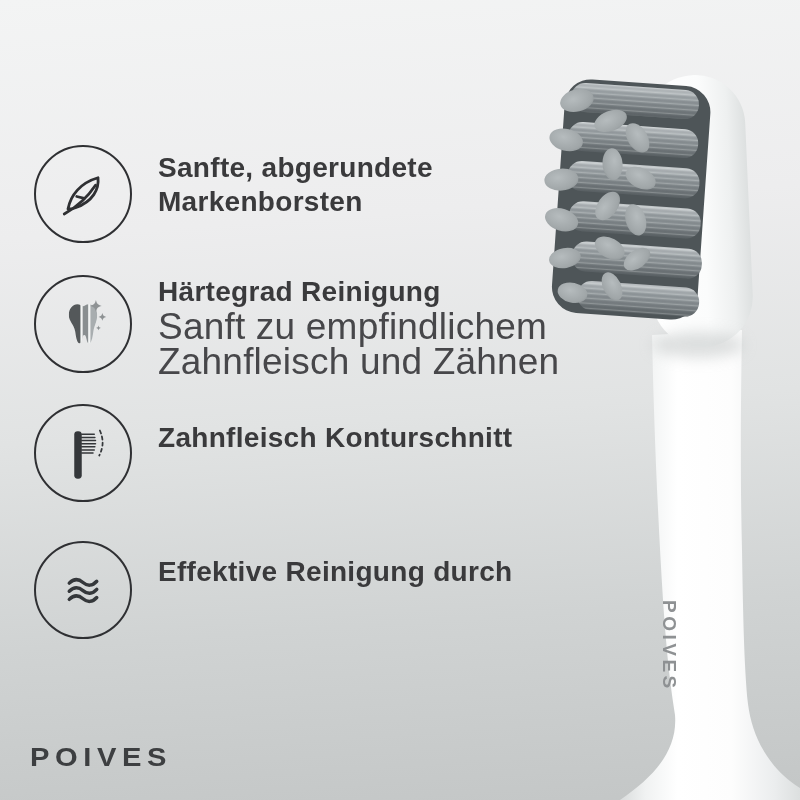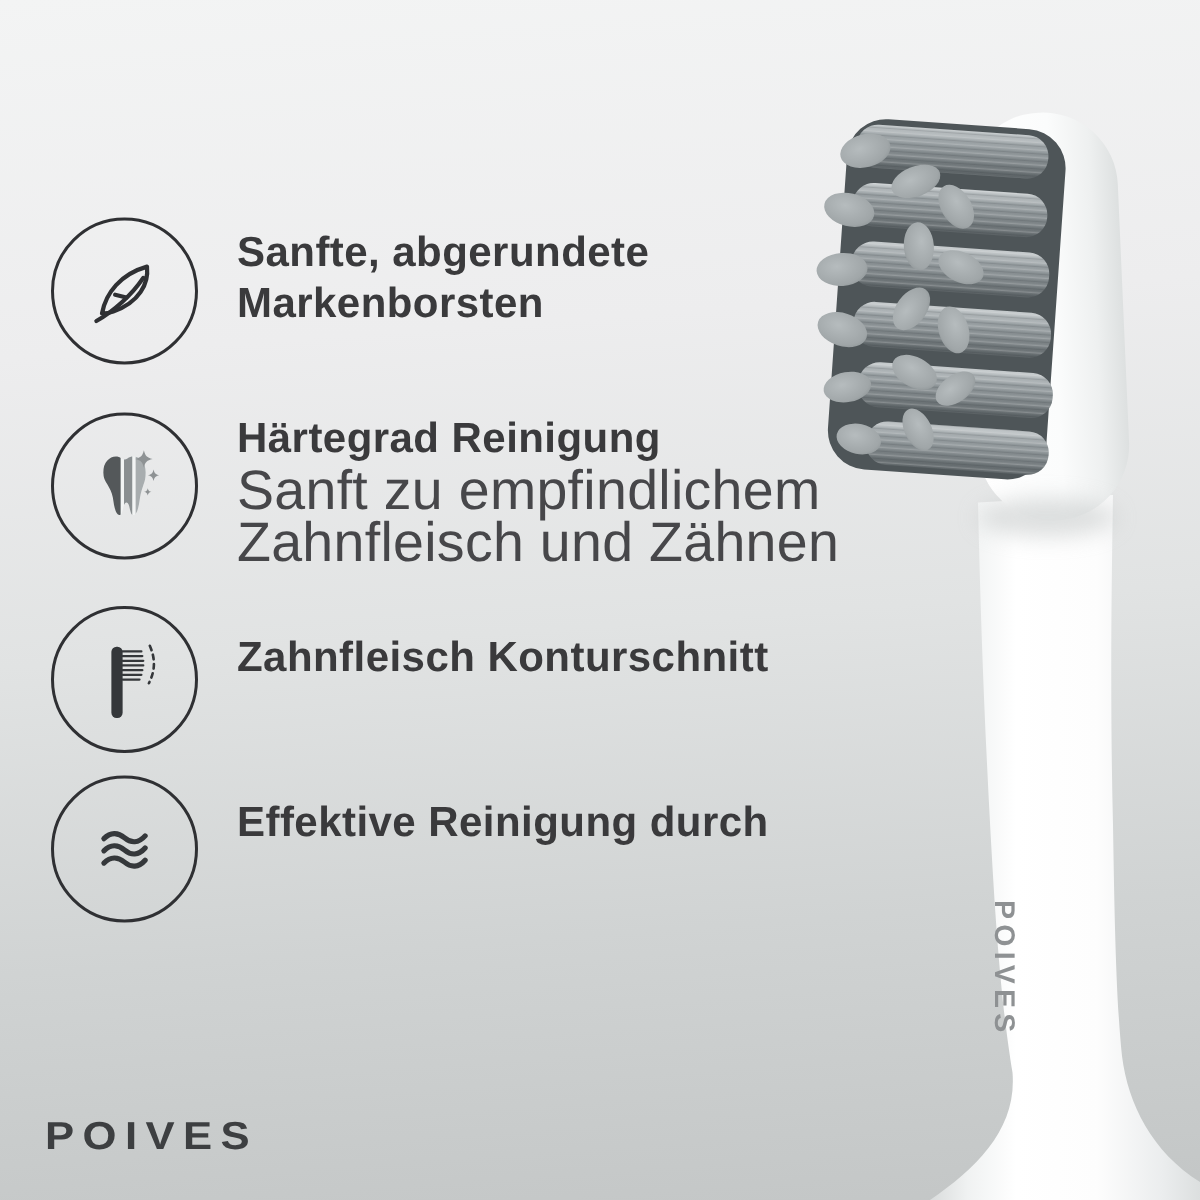--- a/index.html
+++ b/index.html
@@ -3,21 +3,21 @@
 <meta charset="utf-8">
 <style>
   html,body{margin:0;padding:0;}
   body{width:800px;height:800px;overflow:hidden;font-family:"Liberation Sans",sans-serif;}
   .stage{
     position:relative;width:800px;height:800px;overflow:hidden;
     background:linear-gradient(176deg,#f3f4f4 0%,#ededee 28%,#e1e3e3 52%,#d0d3d3 76%,#c3c6c6 100%);
   }
   
   .feature{position:absolute;left:34px;display:flex;align-items:flex-start;}
-  .f1{top:145px;} .f2{top:275px;} .f3{top:404px;} .f4{top:517px;justify-content:space-between;}
+  .f1{top:145px;} .f2{top:275px;} .f3{top:404px;} .f4{top:541px;justify-content:space-between;}
   .icon-circle{
     width:94px;height:94px;border:2.5px solid #2f3033;border-radius:50%;
     flex:none;display:flex;align-items:center;justify-content:center;background:transparent;
   }
   .f-text{margin-left:26px;}
   .f1 .f-text{padding-top:6px;}
   .f2 .f-text{padding-top:0px;}
   .f3 .f-text{padding-top:17px;}
   .f4 .f-text{padding-top:14px;}
   .t-line{display:block;font-weight:700;font-size:28px;line-height:34px;color:#3a3a3c;letter-spacing:.3px;}

